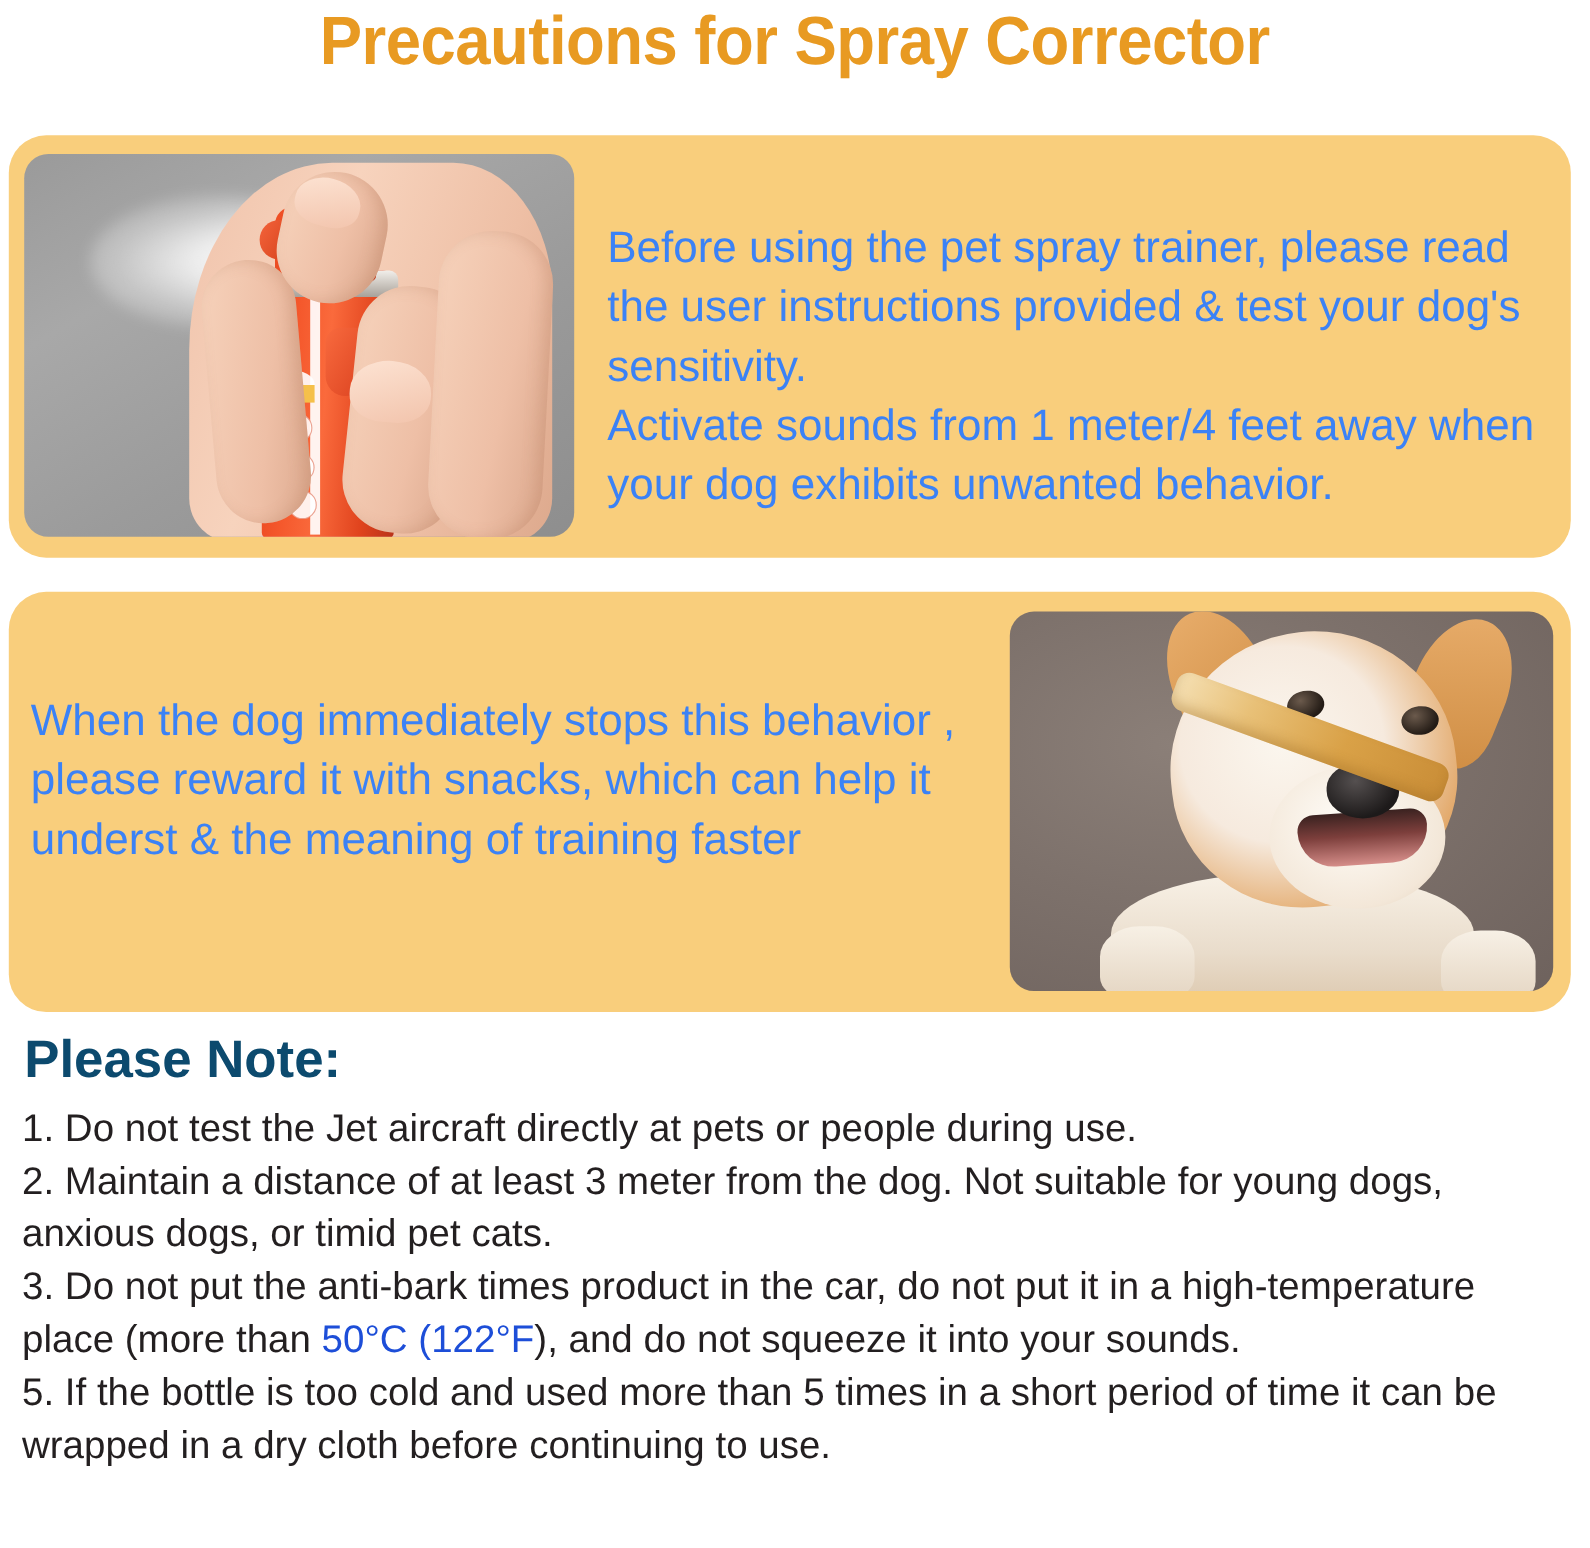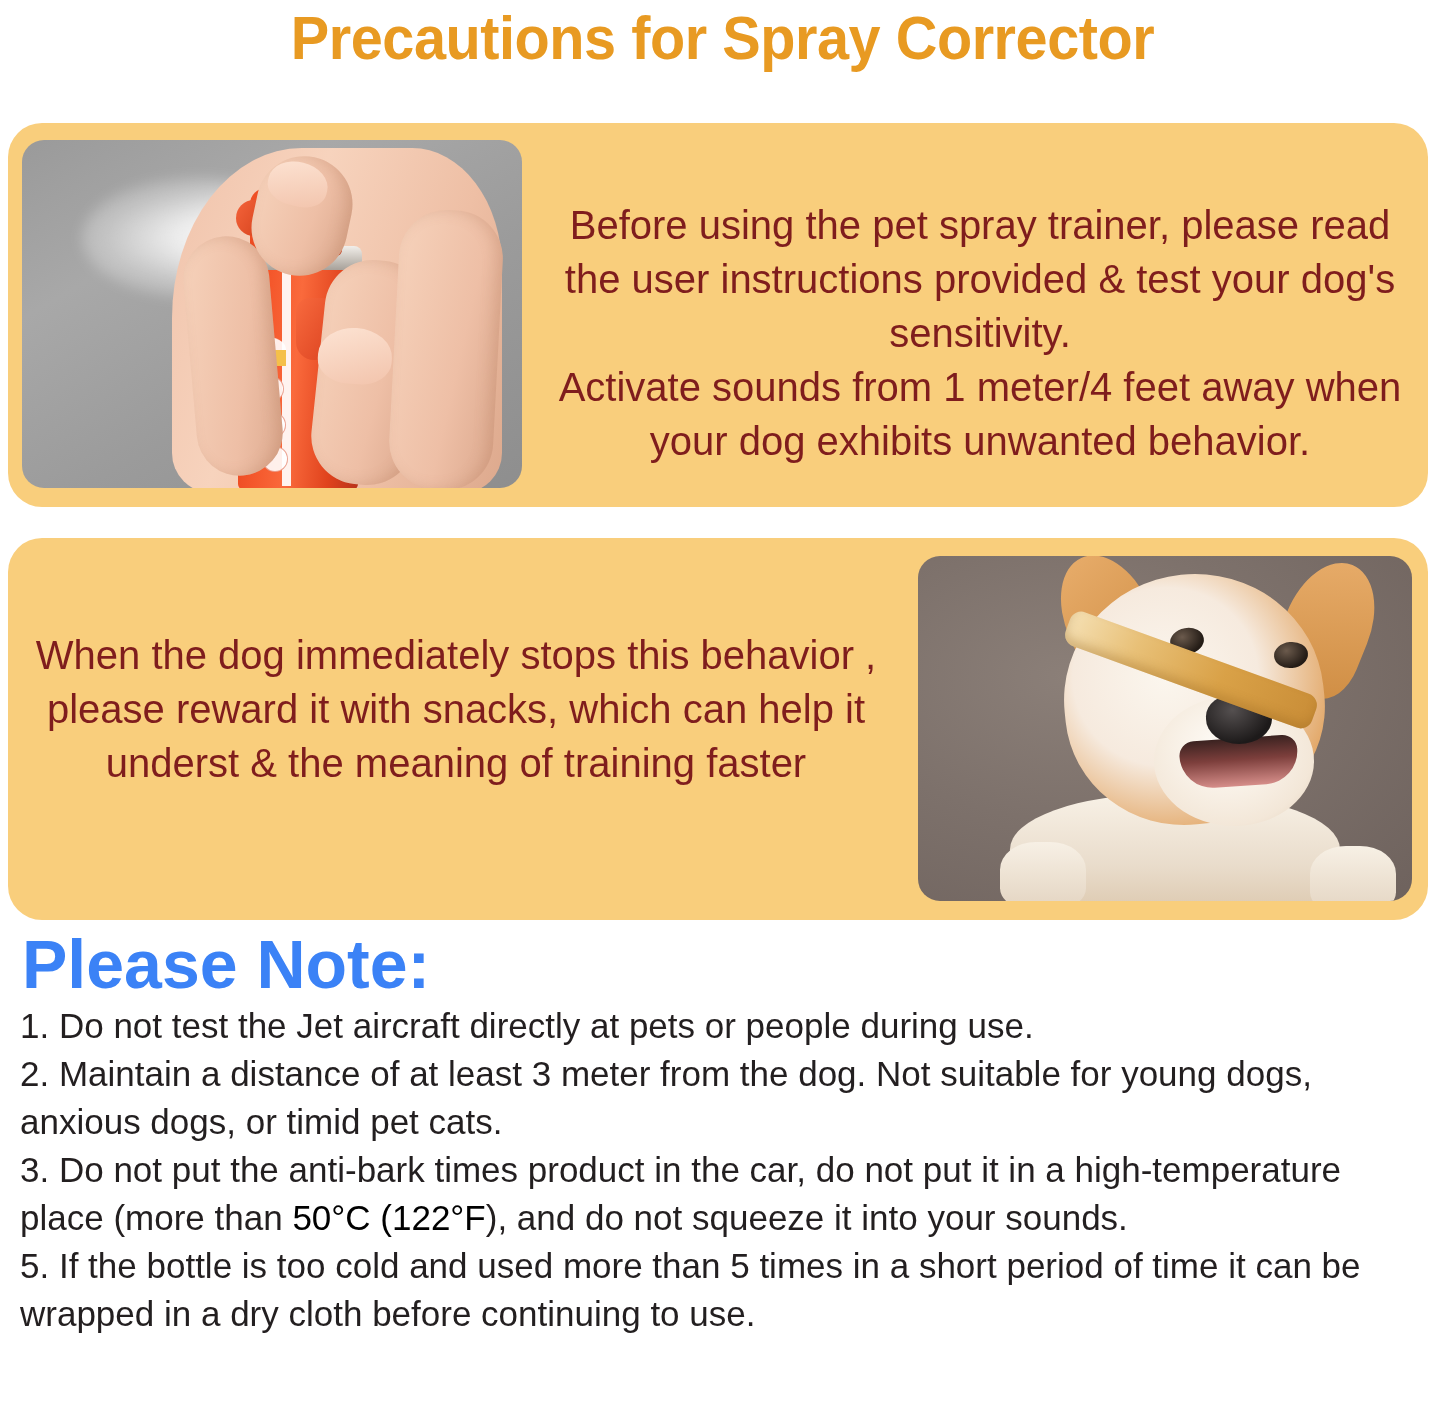--- a/index.html
+++ b/index.html
@@ -281,65 +281,64 @@
     height: 36px;
     background: linear-gradient(100deg, #f5e0b4 0%, #e8c077 28%, #d9a147 62%, #c98d37 100%);
     border-radius: 12px;
     transform: rotate(20deg);
     box-shadow: inset 0 -6px 10px rgba(150,100,30,0.3);
   }
 
   
   .panel-text {
     position: absolute;
-    color: #7f1d1d;
+    color: #3b82f6;
     font-family: "Liberation Sans", sans-serif;
     font-size: 40px;
     line-height: 54px;
     font-weight: 400;
     white-space: pre-line;
-    text-align: center;
   }
   #panel-one-text {
     left: 552px;
     top: 198px;
     width: 856px;
   }
   #panel-two-text {
     left: 28px;
     top: 628px;
     width: 856px;
   }
 
   
   .note-heading {
     position: absolute;
     left: 22px;
     top: 934px;
-    color: #3b82f6;
+    color: #0c4a6e;
     font-family: "Liberation Sans", sans-serif;
     font-weight: bold;
-    font-size: 68px;
+    font-size: 48px;
     line-height: 60px;
   }
   .note-list {
     position: absolute;
     left: 20px;
     top: 1002px;
     width: 1408px;
     color: #231f20;
     font-family: "Liberation Sans", sans-serif;
     font-size: 35px;
     line-height: 48px;
   }
   .note-item {
     margin: 0 0 0 0;
   }
   .hot {
-    color: #000000;
+    color: #1d4ed8;
   }
 </style>
 </head>
 <body>
 
 <div class="title">Precautions for Spray Corrector</div>
 
 <div class="panel" id="panel-one"></div>
 
 <div class="photo" id="spray-photo">

